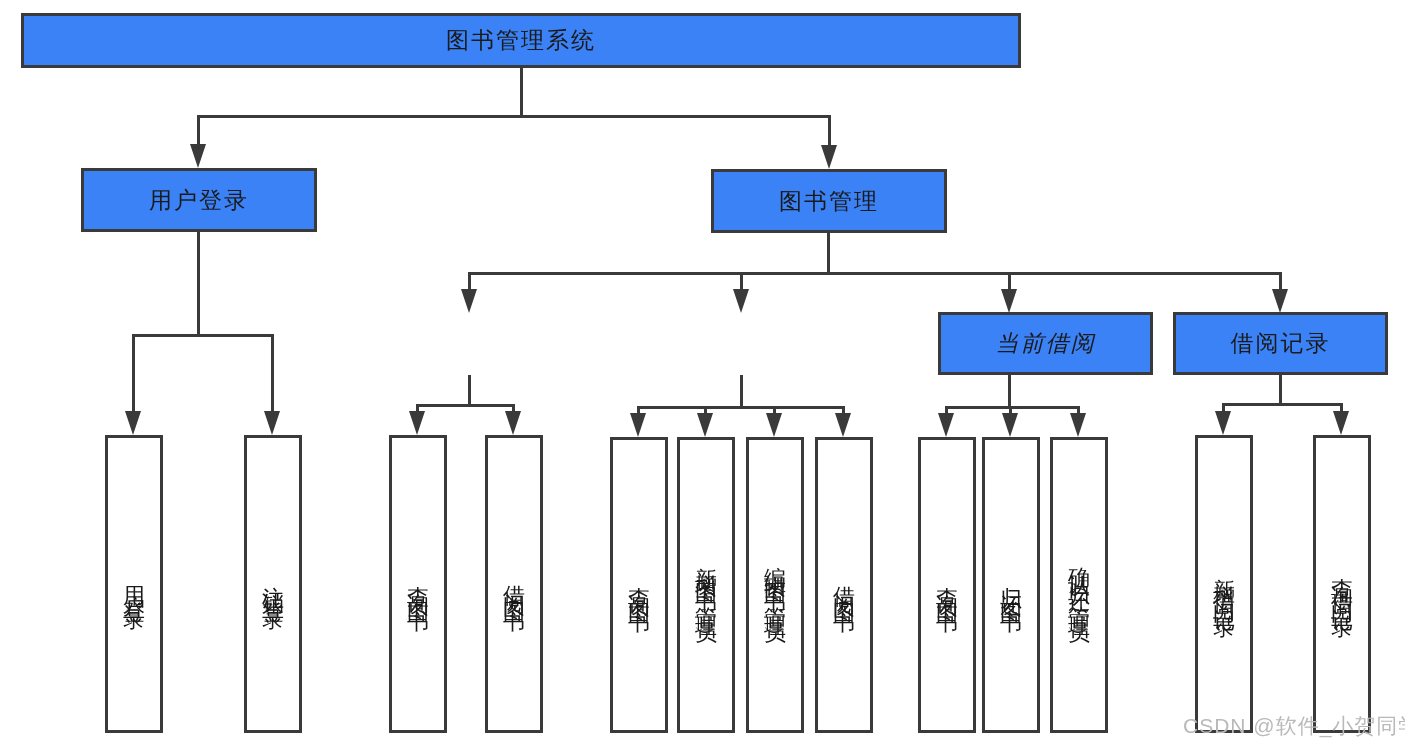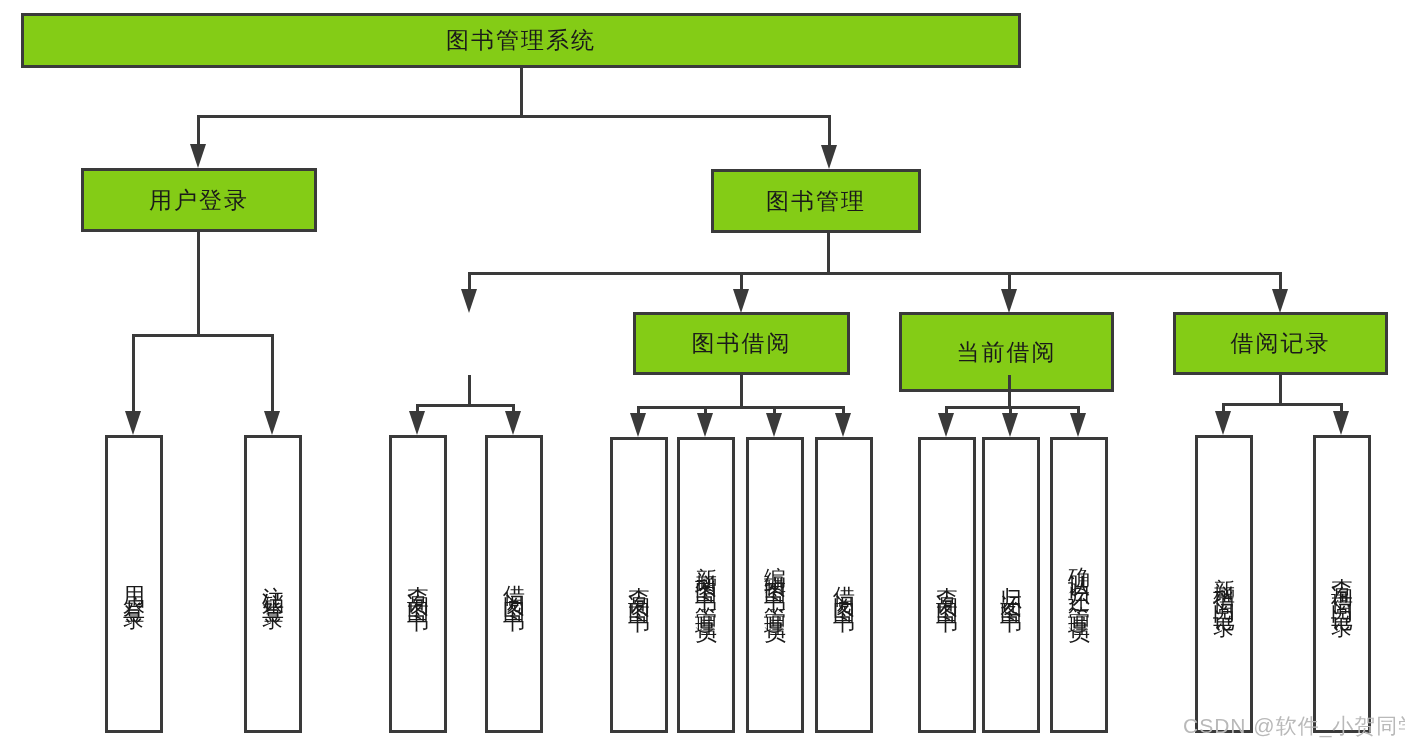--- a/index.html
+++ b/index.html
@@ -8,21 +8,21 @@
     width: 1405px;
     height: 747px;
     background: #ffffff;
     font-family: "Liberation Sans", sans-serif;
     overflow: hidden;
   }
   .node {
     position: absolute;
     box-sizing: border-box;
     border: 3px solid #3a3a3a;
-    background: #84cc16;
+    background: #3b82f6;
     display: flex;
     align-items: center;
     justify-content: center;
     font-size: 23px;
     color: #1a1a1a;
     letter-spacing: 2px;
     white-space: nowrap;
   }
   .vnode {
     position: absolute;
@@ -73,21 +73,21 @@
   <div class="vline" style="left:520px; top:66px; height:52px;"></div>
   <div class="hline" style="left:197px; top:115px; width:634px;"></div>
   <div class="vline" style="left:197px; top:115px; height:32px;"></div>
   <div class="arrow" style="left:190px; top:144px;"></div>
   <div class="vline" style="left:828px; top:115px; height:32px;"></div>
   <div class="arrow" style="left:821px; top:145px;"></div>
 
   <div class="node" style="left:81px; top:168px; width:236px; height:64px;">
     <span>用户登录</span>
   </div>
-  <div class="node" style="left:711px; top:169px; width:210px; height:64px;">
+  <div class="node" style="left:711px; top:169px; width:236px; height:64px;">
     <span>图书管理</span>
   </div>
 
   <div class="vline" style="left:197px; top:232px; height:105px;"></div>
   <div class="hline" style="left:132px; top:334px; width:142px;"></div>
   <div class="vline" style="left:132px; top:334px; height:79px;"></div>
   <div class="arrow" style="left:125px; top:411px;"></div>
   <div class="vline" style="left:271px; top:334px; height:79px;"></div>
   <div class="arrow" style="left:264px; top:411px;"></div>
 
@@ -95,24 +95,21 @@
   <div class="hline" style="left:468px; top:272px; width:814px;"></div>
   <div class="vline" style="left:468px; top:272px; height:20px;"></div>
   <div class="arrow" style="left:461px; top:289px;"></div>
   <div class="vline" style="left:740px; top:272px; height:20px;"></div>
   <div class="arrow" style="left:733px; top:289px;"></div>
   <div class="vline" style="left:1008px; top:272px; height:20px;"></div>
   <div class="arrow" style="left:1001px; top:289px;"></div>
   <div class="vline" style="left:1279px; top:272px; height:20px;"></div>
   <div class="arrow" style="left:1272px; top:289px;"></div>
 
-  <div class="node" style="left:633px; top:312px; width:217px; height:63px;">
-    <span>图书借阅</span>
-  </div>
-  <div class="node" style="left:899px; top:312px; width:215px; height:80px;">
+  <div class="node" style="left:938px; top:312px; width:215px; height:63px;font-style:italic;">
     <span>当前借阅</span>
   </div>
   <div class="node" style="left:1173px; top:312px; width:215px; height:63px;">
     <span>借阅记录</span>
   </div>
 
   <div class="vline" style="left:468px; top:375px; height:32px;"></div>
   <div class="hline" style="left:416px; top:404px; width:99px;"></div>
   <div class="vline" style="left:416px; top:404px; height:10px;"></div>
   <div class="arrow" style="left:409px; top:411px;"></div>

